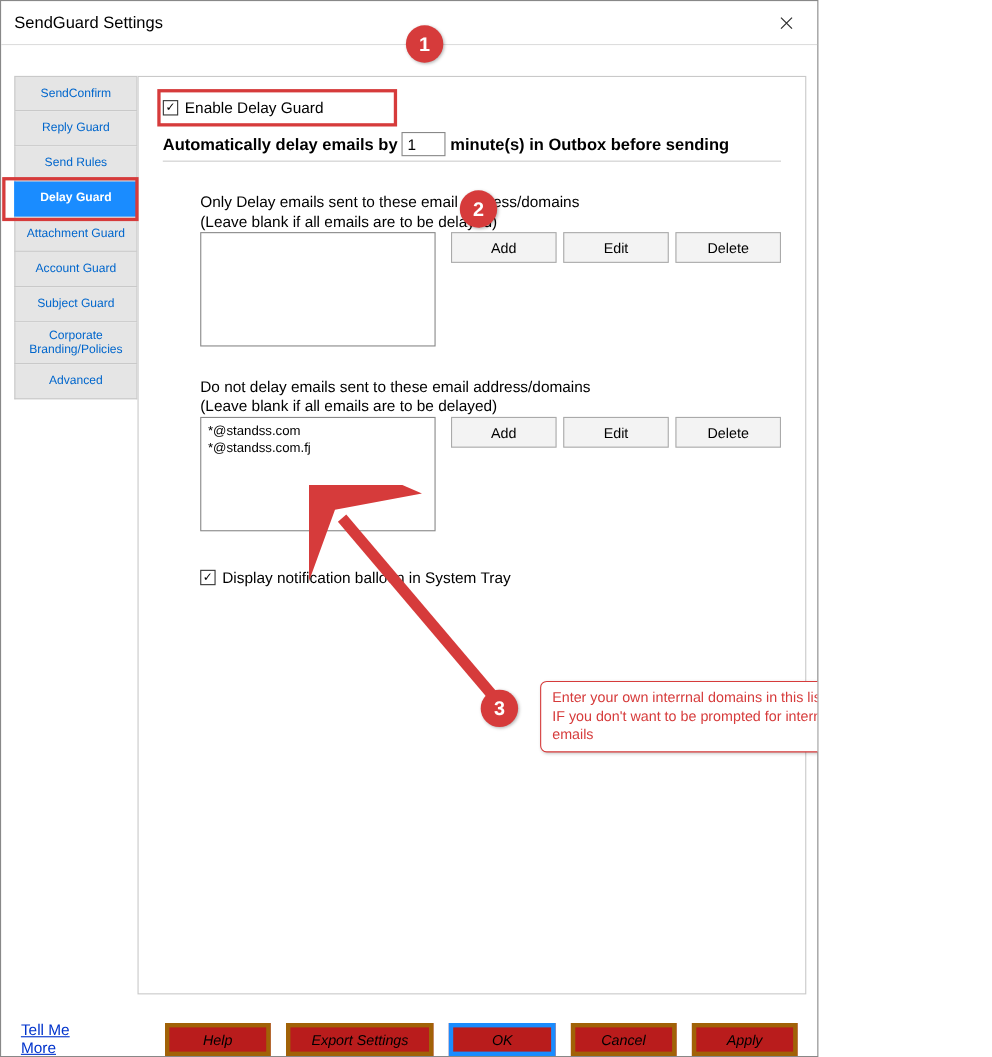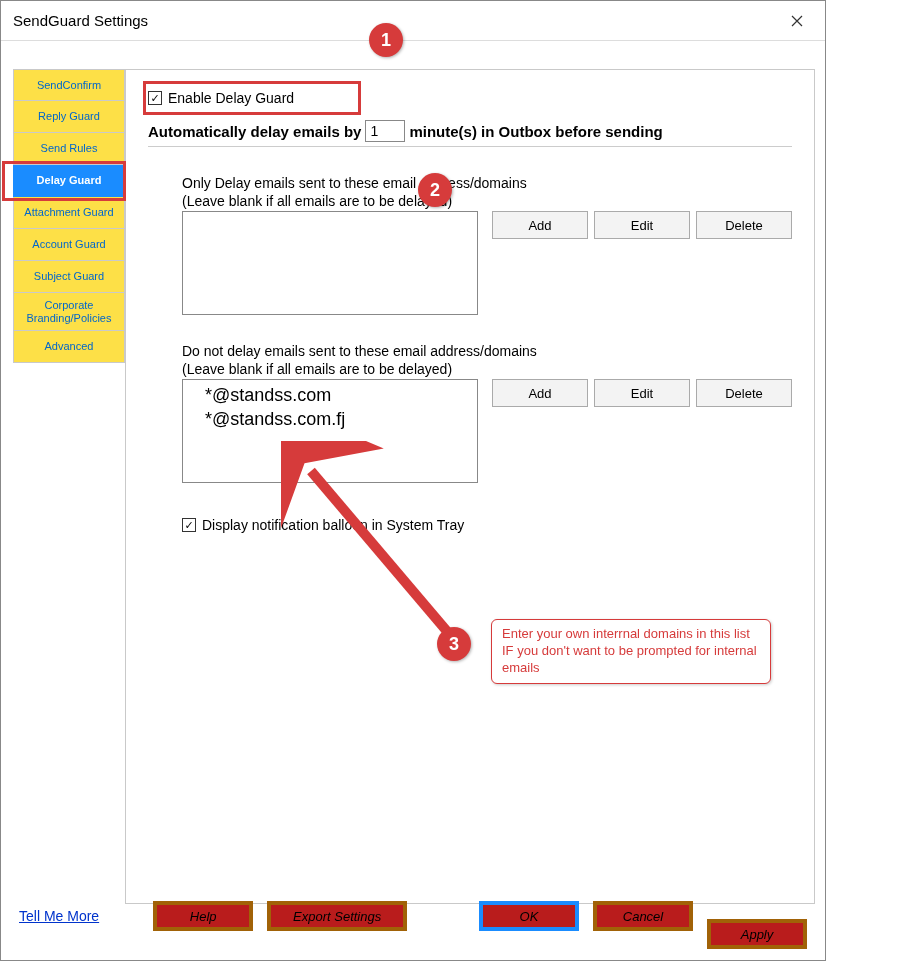--- a/index.html
+++ b/index.html
@@ -4,21 +4,21 @@
 <style>
   * { box-sizing: border-box; }
   body {
     margin: 0;
     font-family: "Segoe UI", Tahoma, sans-serif;
     font-size: 13px;
     background: #fff;
     color: #000;
   }
   .window {
-    width: 826px;
+    width: 744px;
     height: 961px;
     border: 1px solid #888;
     position: relative;
     background: #fff;
     overflow: hidden;
   }
   .titlebar {
     height: 40px;
     display: flex;
     align-items: center;
@@ -53,21 +53,21 @@
   }
   .tab {
     height: 32px;
     border: 1px solid #c9c9c9;
     border-bottom: 1px solid #c9c9c9;
     display: flex;
     align-items: center;
     justify-content: center;
     font-size: 11px;
     color: #0066cc;
-    background: #fde047;
+    background: #e5e5e5;
     cursor: pointer;
     text-align: center;
     line-height: 1.1;
     padding: 0 2px;
   }
   .tab + .tab { border-top: none; }
   .tab.active {
     background: #1a8cff;
     color: #fff;
     font-weight: 600;
@@ -133,22 +133,22 @@
   }
   .list-row {
     display: flex;
     gap: 14px;
     margin-top: 2px;
   }
   .listbox {
     width: 370px;
     height: 104px;
     border: 1px solid #888;
-    padding: 3px 22px;
-    font-size: 18px;
+    padding: 3px 6px;
+    font-size: 12px;
     line-height: 1.35;
     background: #fff;
     overflow: hidden;
   }
   .btn-col {
     display: flex;
     flex-direction: row;
     gap: 6px;
   }
   .btn {
@@ -163,24 +163,24 @@
     justify-content: center;
   }
   .notify-row {
     margin-top: 34px;
     margin-left: 34px;
   }
   .footer {
     position: absolute;
     left: 0;
     right: 0;
-    bottom: 16px;
+    bottom: 0;
     height: 56px;
     display: flex;
-    align-items: center;
+    align-items: flex-end;
     padding: 0 18px;
     gap: 14px;
   }
   .link {
     color: #0033cc;
     text-decoration: underline;
     font-size: 14px;
     cursor: pointer;
   }
   .footer-btn {

